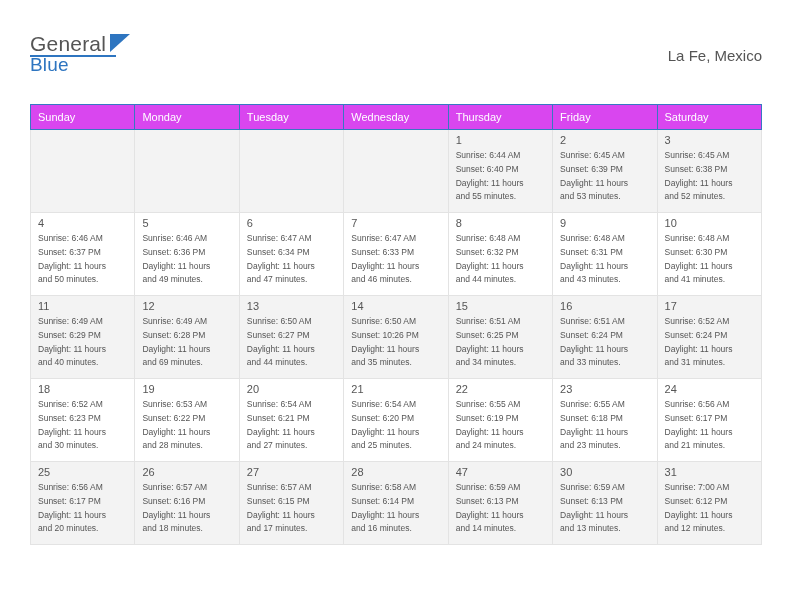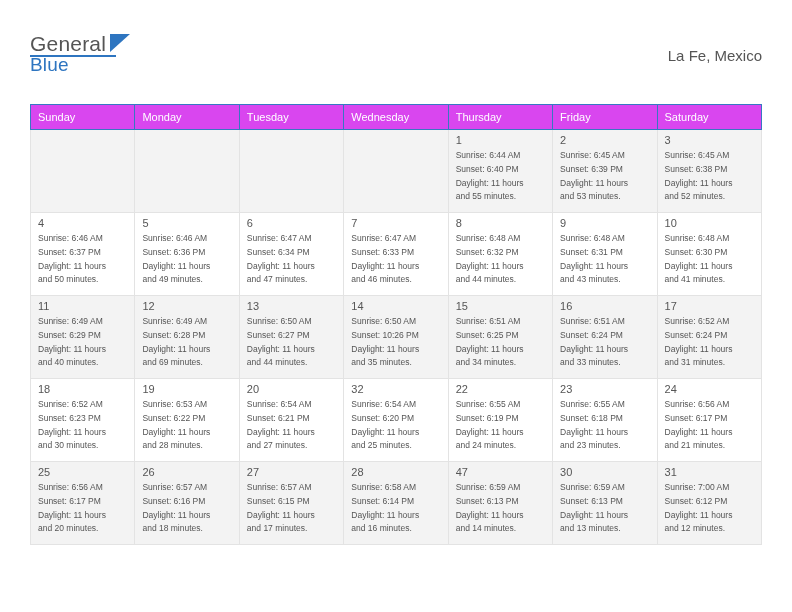--- a/index.html
+++ b/index.html
@@ -329,21 +329,21 @@
           <td>
             <div class="daynum">20</div>
             <div class="info">
               <div>Sunrise: 6:54 AM</div>
               <div>Sunset: 6:21 PM</div>
               <div>Daylight: 11 hours</div>
               <div>and 27 minutes.</div>
             </div>
           </td>
           <td>
-            <div class="daynum">32</div>
+            <div class="daynum">21</div>
             <div class="info">
               <div>Sunrise: 6:54 AM</div>
               <div>Sunset: 6:20 PM</div>
               <div>Daylight: 11 hours</div>
               <div>and 25 minutes.</div>
             </div>
           </td>
           <td>
             <div class="daynum">22</div>
             <div class="info">

